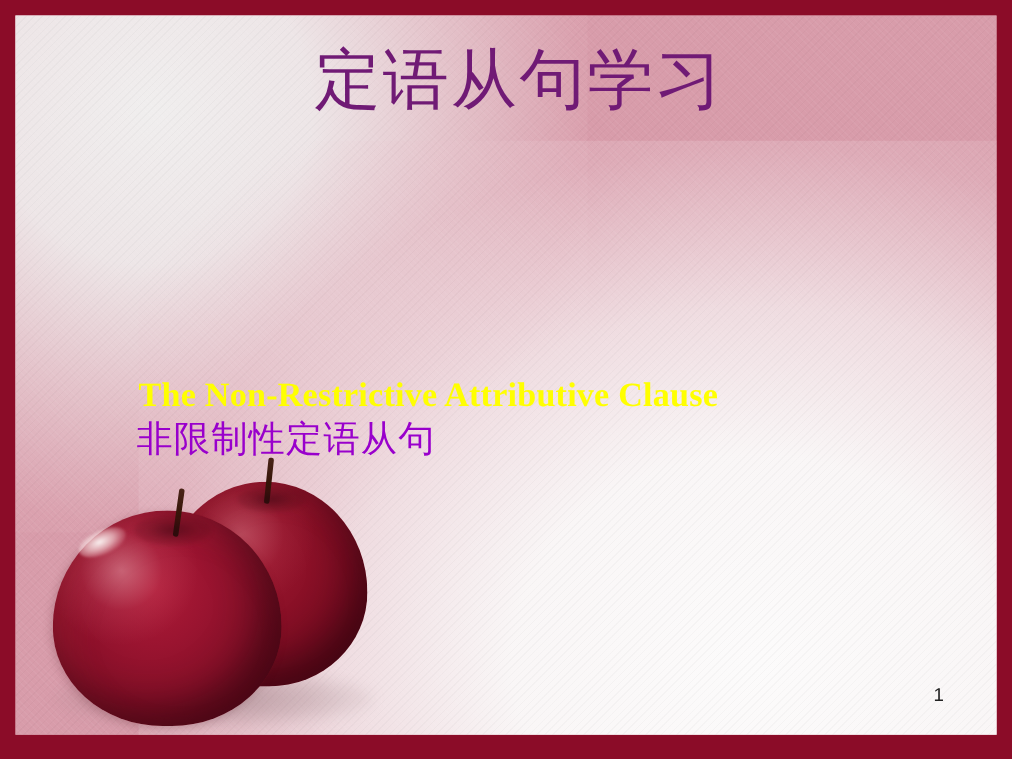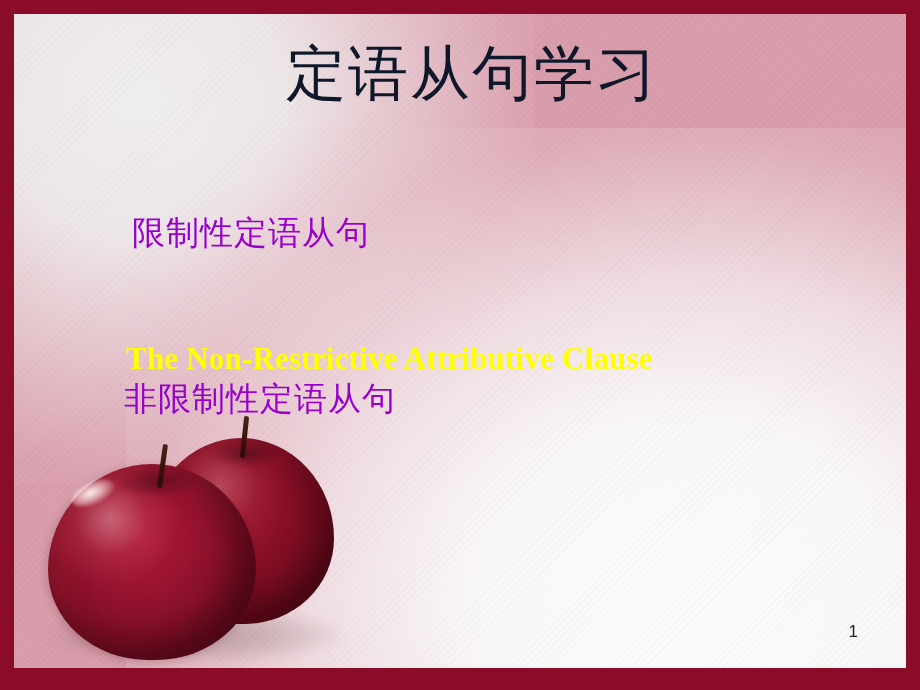--- a/index.html
+++ b/index.html
@@ -86,21 +86,21 @@
     position: absolute;
     inset: 0;
   }
 
   #title {
     position: absolute;
     left: 0;
     right: 0;
     top: 28px;
     text-align: center;
-    color: #0f172a;
+    color: #701a75;
     font-family: "DejaVu Sans", "Liberation Sans", sans-serif;
     font-size: 60px;
     line-height: 1.05;
     letter-spacing: 2px;
     white-space: nowrap;
     padding-left: 24px;
   }
 
   .en-line {
     position: absolute;
@@ -243,21 +243,20 @@
       <div class="stem" id="stem-front"></div>
       <div class="dimple" id="dimple-front"></div>
       <div class="specular"></div>
     </div>
 
     <div class="content">
 
       <div id="title">定语从句学习</div>
 
 
-      <div class="cn-line" id="cn1">限制性定语从句</div>
 
       <div class="en-line" id="en2">The Non-Restrictive Attributive Clause</div>
 
       <div class="cn-line" id="cn2">非限制性定语从句</div>
 
       <div id="page-number">1</div>
 
     </div>
   </div>
 </div>

